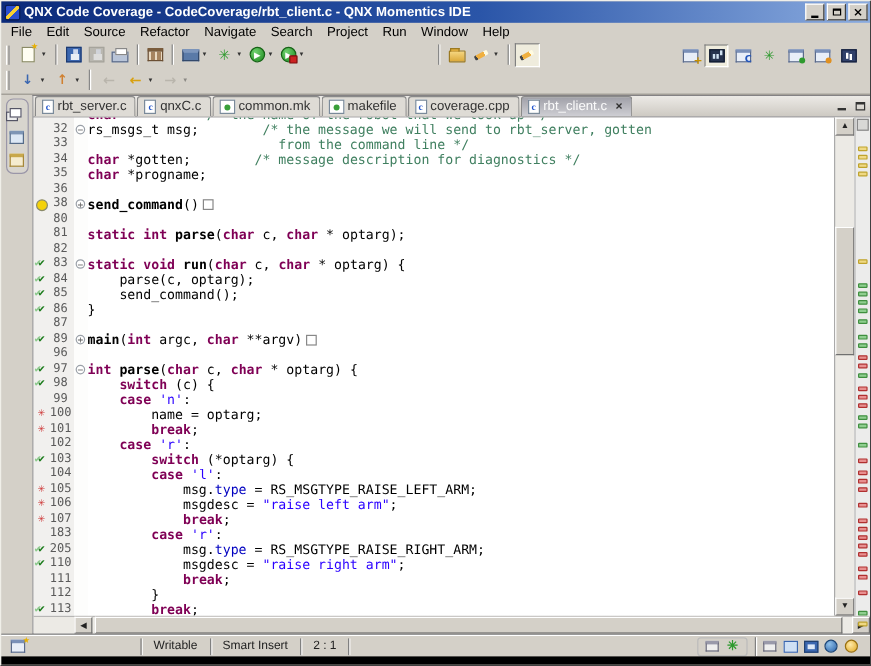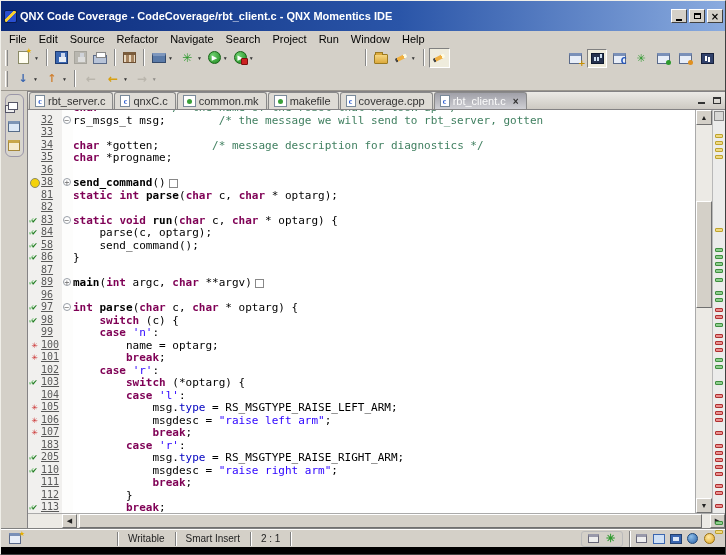--- a/index.html
+++ b/index.html
@@ -1,21 +1,21 @@
 <!DOCTYPE html>
 <html><head>
 <meta charset="utf-8">
 <style>
   html,body{margin:0;padding:0;background:#3a3a3a;}
   *{box-sizing:border-box;}
   .win{width:726px;height:555px;background:#d4d0c8;display:flex;flex-direction:column;
        border:1px solid #404040;border-top-color:#f0efe9;border-left-color:#f0efe9;
        font-family:"Liberation Sans",sans-serif;position:relative;overflow:hidden;}
   
-  .titlebar{height:30px;background:linear-gradient(90deg,#0b2a7a 0%,#2a55a8 55%,#8aabdf 100%);
+  .titlebar{height:18px;background:linear-gradient(90deg,#0b2a7a 0%,#2a55a8 55%,#8aabdf 100%);
             display:flex;align-items:center;padding:0 2px;flex:none;}
   .app-icon{width:13px;height:13px;border-radius:2px;margin:0 3px 0 1px;flex:none;
             background:linear-gradient(135deg,#2a4fd0 0%,#2a4fd0 38%,#f8d030 38%,#f8d030 58%,#2a4fd0 58%);
             border:1px solid #0a1c50;}
   .title-text{color:#fff;font-size:11px;font-weight:bold;flex:1;white-space:nowrap;overflow:hidden;}
   .wbtn{width:16px;height:14px;background:#d4d0c8;border:1px solid;border-color:#ffffff #404040 #404040 #ffffff;
         display:flex;align-items:center;justify-content:center;margin-left:2px;flex:none;
         font:bold 10px "DejaVu Sans",sans-serif;color:#000;}
   .g-min{width:6px;height:2px;background:#000;margin-top:7px;}
   .g-max{width:7px;height:6px;border:1px solid #000;border-top:2px solid #000;}
@@ -98,21 +98,21 @@
   .ebody{flex:1;display:flex;min-height:0;position:relative;}
   .code-viewport{flex:1;overflow:hidden;position:relative;min-width:0;
      background:linear-gradient(90deg,#f1f0ee 0,#f1f0ee 34px,#fdfdfc 34px,#fdfdfc 45px,#fff 45px);}
   .lines{margin-top:-9px;}
   .cl{display:flex;height:12.5px;line-height:12.5px;font:11px "DejaVu Sans Mono",monospace;white-space:pre;}
   .mk{width:13px;flex:none;text-align:center;font-size:9px;line-height:12px;}
   .mk-g{color:#1e7d1e;text-shadow:-3px 0 0 #8cc98c;font-weight:bold;}
   .mk-r{color:#cc3333;font-size:10px;}
   .mk-y{position:relative;}
   .mk-y::after{content:"";position:absolute;left:2px;top:2px;width:8px;height:8px;border-radius:50%;background:#f4d20a;border:1px solid #8a8a6a;}
-  .ln{width:21px;flex:none;text-align:left;padding-right:2px;color:#5a5a5a;font-size:10px;text-decoration:underline;}
+  .ln{width:21px;flex:none;text-align:center;padding-right:2px;color:#5a5a5a;font-size:10px;}
   .fd{width:11px;flex:none;position:relative;}
   .fd span{position:absolute;left:1px;top:2px;width:8px;height:8px;border:1px solid #9aa0a8;border-radius:50%;background:#fff;
            color:#666;font:8px/7px "DejaVu Sans Mono",monospace;text-align:center;}
   .code{flex:1;color:#000;}
   .k{color:#7f0055;font-weight:bold;}
   .c{color:#3f7f5f;}
   .s{color:#2a00ff;}
   .f{font-weight:bold;color:#000;}
   .t{color:#0000c0;}
   .foldbox{display:inline-block;width:9px;height:9px;border:1px solid #888;margin-left:3px;vertical-align:middle;background:#fff;}
@@ -327,30 +327,31 @@
           <div class="ebtn">
             <span class="g-emax"></span>
           </div>
         </div>
 
       <div class="ebody">
         <div class="code-viewport">
           <div class="lines" id="lines">
               <div class="cl"><span class="mk"></span><span class="ln"></span><span class="fd"></span><span class="code"><span class="k">char</span><span class="p">           </span><span class="c">/* the name of the robot that we look up */</span></span></div>
               <div class="cl"><span class="mk"></span><span class="ln">32</span><span class="fd"><span>−</span></span><span class="code"><span class="p">rs_msgs_t msg;        </span><span class="c">/* the message we will send to rbt_server, gotten</span></span></div>
-              <div class="cl"><span class="mk"></span><span class="ln">33</span><span class="fd"></span><span class="code"><span class="p">                        </span></span></div>
+              <div class="cl"><span class="mk"></span><span class="ln">33</span><span class="fd"></span><span class="code"><span class="p">                        </span><span class="c">from the command line */</span></span></div>
               <div class="cl"><span class="mk"></span><span class="ln">34</span><span class="fd"></span><span class="code"><span class="k">char</span><span class="p"> *gotten;        </span><span class="c">/* message description for diagnostics */</span></span></div>
               <div class="cl"><span class="mk"></span><span class="ln">35</span><span class="fd"></span><span class="code"><span class="k">char</span><span class="p"> *progname;</span></span></div>
               <div class="cl"><span class="mk"></span><span class="ln">36</span><span class="fd"></span><span class="code"></span></div>
               <div class="cl"><span class="mk mk-y"></span><span class="ln">38</span><span class="fd"><span>+</span></span><span class="code"><span class="f">send_command</span><span class="p">()</span><span class="foldbox"></span></span></div>
+              <div class="cl"><span class="mk"></span><span class="ln">80</span><span class="fd"></span><span class="code"></span></div>
               <div class="cl"><span class="mk"></span><span class="ln">81</span><span class="fd"></span><span class="code"><span class="k">static</span><span class="p"> </span><span class="k">int</span><span class="p"> </span><span class="f">parse</span><span class="p">(</span><span class="k">char</span><span class="p"> c, </span><span class="k">char</span><span class="p"> * optarg);</span></span></div>
               <div class="cl"><span class="mk"></span><span class="ln">82</span><span class="fd"></span><span class="code"></span></div>
               <div class="cl"><span class="mk mk-g">✔</span><span class="ln">83</span><span class="fd"><span>−</span></span><span class="code"><span class="k">static</span><span class="p"> </span><span class="k">void</span><span class="p"> </span><span class="f">run</span><span class="p">(</span><span class="k">char</span><span class="p"> c, </span><span class="k">char</span><span class="p"> * optarg) {</span></span></div>
               <div class="cl"><span class="mk mk-g">✔</span><span class="ln">84</span><span class="fd"></span><span class="code"><span class="p">    parse(c, optarg);</span></span></div>
-              <div class="cl"><span class="mk mk-g">✔</span><span class="ln">58</span><span class="fd"></span><span class="code"><span class="p">    send_command();</span></span></div>
+              <div class="cl"><span class="mk mk-g">✔</span><span class="ln">85</span><span class="fd"></span><span class="code"><span class="p">    send_command();</span></span></div>
               <div class="cl"><span class="mk mk-g">✔</span><span class="ln">86</span><span class="fd"></span><span class="code"><span class="p">}</span></span></div>
               <div class="cl"><span class="mk"></span><span class="ln">87</span><span class="fd"></span><span class="code"></span></div>
               <div class="cl"><span class="mk mk-g">✔</span><span class="ln">89</span><span class="fd"><span>+</span></span><span class="code"><span class="f">main</span><span class="p">(</span><span class="k">int</span><span class="p"> argc, </span><span class="k">char</span><span class="p"> **argv)</span><span class="foldbox"></span></span></div>
               <div class="cl"><span class="mk"></span><span class="ln">96</span><span class="fd"></span><span class="code"></span></div>
               <div class="cl"><span class="mk mk-g">✔</span><span class="ln">97</span><span class="fd"><span>−</span></span><span class="code"><span class="k">int</span><span class="p"> </span><span class="f">parse</span><span class="p">(</span><span class="k">char</span><span class="p"> c, </span><span class="k">char</span><span class="p"> * optarg) {</span></span></div>
               <div class="cl"><span class="mk mk-g">✔</span><span class="ln">98</span><span class="fd"></span><span class="code"><span class="p">    </span><span class="k">switch</span><span class="p"> (c) {</span></span></div>
               <div class="cl"><span class="mk"></span><span class="ln">99</span><span class="fd"></span><span class="code"><span class="p">    </span><span class="k">case</span><span class="p"> </span><span class="s">'n'</span><span class="p">:</span></span></div>
               <div class="cl"><span class="mk mk-r">✳</span><span class="ln">100</span><span class="fd"></span><span class="code"><span class="p">        name = optarg;</span></span></div>
               <div class="cl"><span class="mk mk-r">✳</span><span class="ln">101</span><span class="fd"></span><span class="code"><span class="p">        </span><span class="k">break</span><span class="p">;</span></span></div>
               <div class="cl"><span class="mk"></span><span class="ln">102</span><span class="fd"></span><span class="code"><span class="p">    </span><span class="k">case</span><span class="p"> </span><span class="s">'r'</span><span class="p">:</span></span></div>

